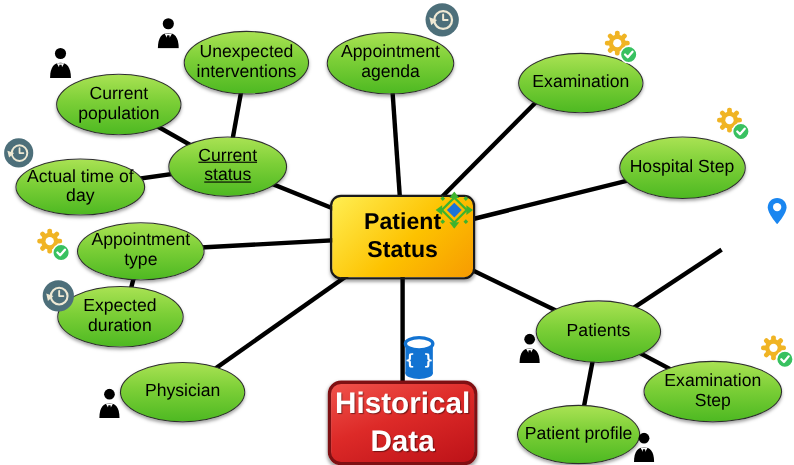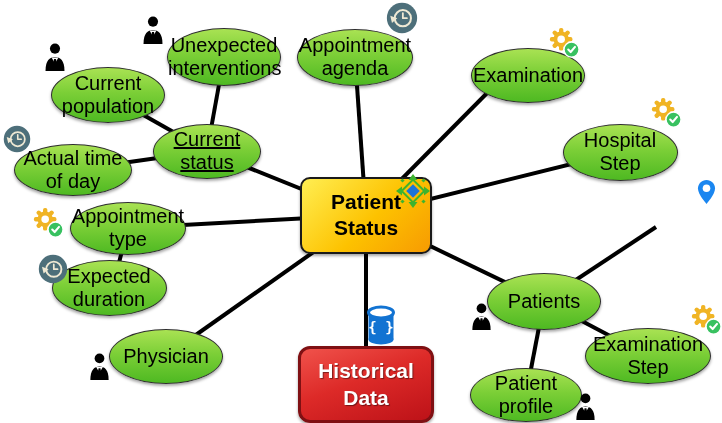--- a/index.html
+++ b/index.html
@@ -10,35 +10,35 @@
   #edges{position:absolute;left:0;top:0;z-index:1;}
   .node{
     position:absolute;z-index:2;display:flex;align-items:center;justify-content:center;
     text-align:center;box-sizing:border-box;color:#000;cursor:default;
   }
   .node.ellipse{
     border-radius:50%;
     background:linear-gradient(180deg,var(--node-green-top,#a9e253) 0%,var(--node-green-mid,#7ccf37) 45%,var(--node-green-bottom,#4eb922) 100%);
     border:1.6px solid var(--node-border,#2e2e2e);
     box-shadow:0 2px 3px rgba(0,0,0,0.35);
-    font-size:20px;line-height:1.15;
+    font-size:16px;line-height:1.15;
   }
   .node.rect-yellow{
     border-radius:10px;
     background:linear-gradient(135deg,var(--center-yellow-top,#ffee52) 0%,#fdc200 55%,var(--center-yellow-bottom,#f79b02) 100%);
     border:2px solid #1a1a1a;
     box-shadow:0 2px 3px rgba(0,0,0,0.35);
     font-size:21px;font-weight:bold;line-height:1.25;
   }
   .node.rect-red{
     border-radius:12px;
     background:linear-gradient(160deg,var(--red-top,#f0524b) 0%,#dd2a28 45%,var(--red-bottom,#bd1218) 100%);
     border:3px solid var(--red-border,#7f1013);
     box-shadow:0 2px 3px rgba(0,0,0,0.35);
-    font-size:21px;font-weight:bold;line-height:1.3;color:#fff;
+    font-size:27px;font-weight:bold;line-height:1.3;color:#fff;
     text-shadow:1px 1px 1px rgba(0,0,0,0.45);
   }
   .label{display:block;width:100%;padding:0 4px;}
   .icon{position:absolute;z-index:3;pointer-events:none;}
   .icon svg{width:100%;height:100%;display:block;}
   
   .person-fill{fill:var(--person-black,#000000);}
   .gear-body{fill:var(--gear-gold,#f0b424);}
   .gear-hole{fill:#ffffff;}
   .check-badge{fill:var(--check-green,#38c160);stroke:#ffffff;stroke-width:1.5;}

